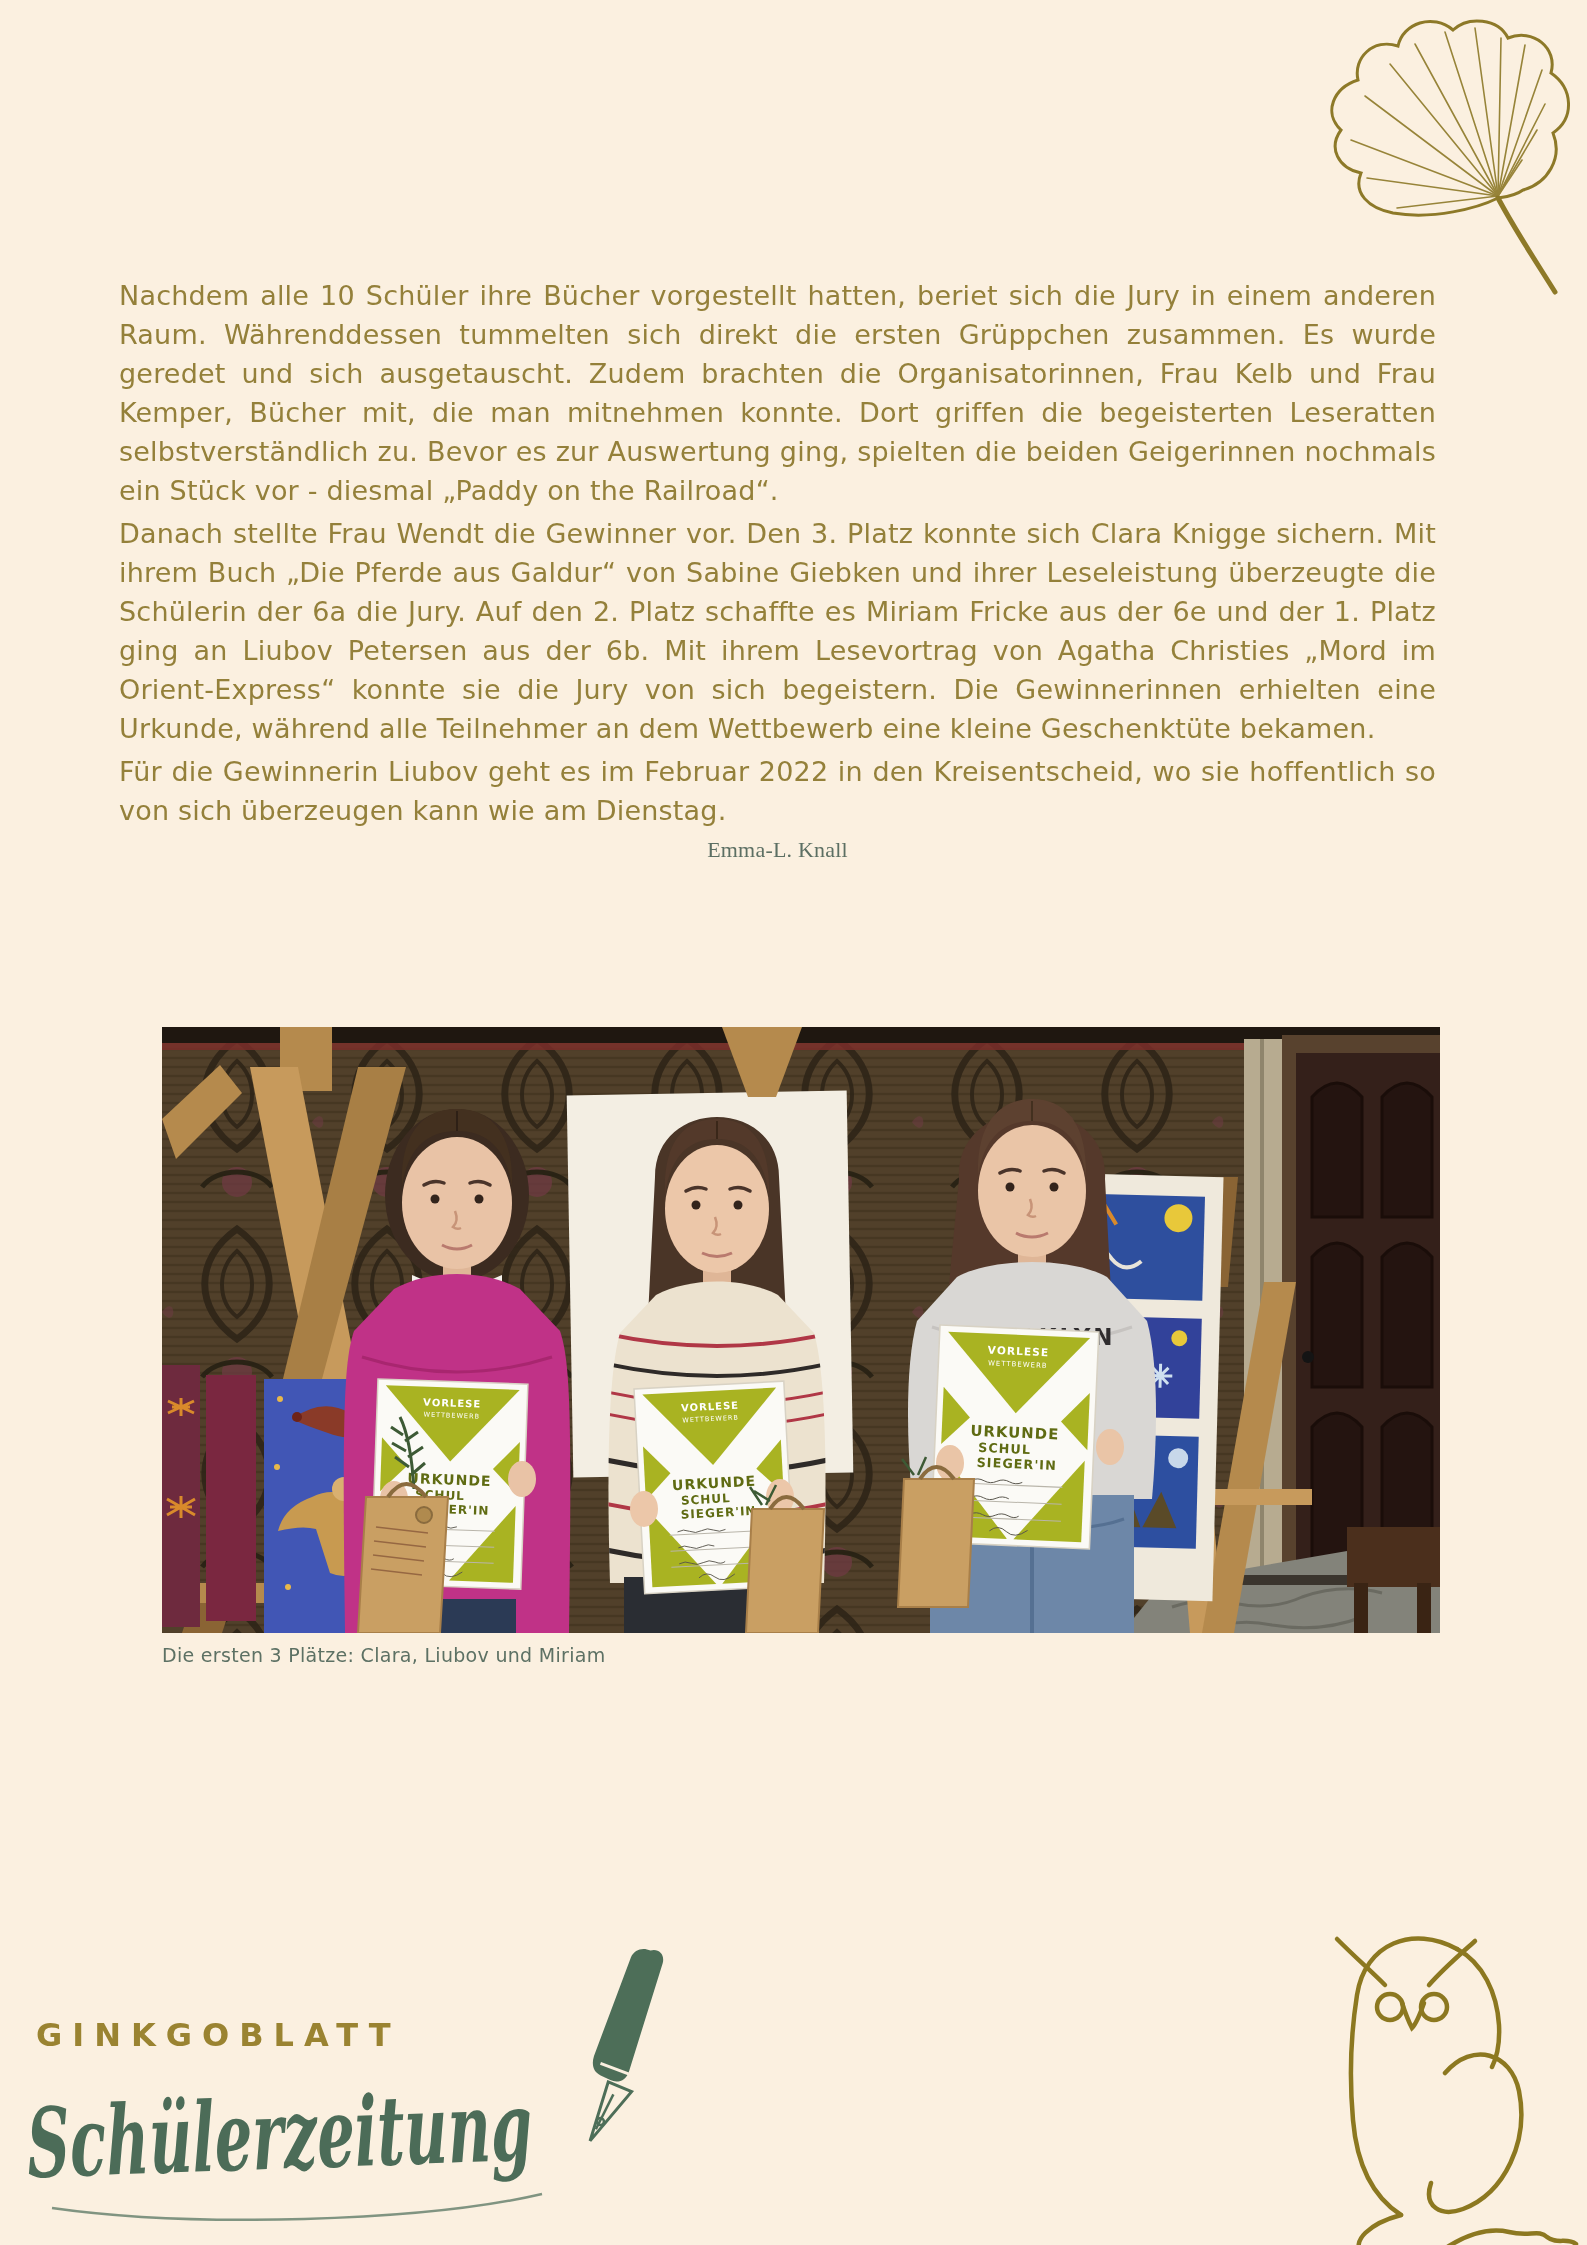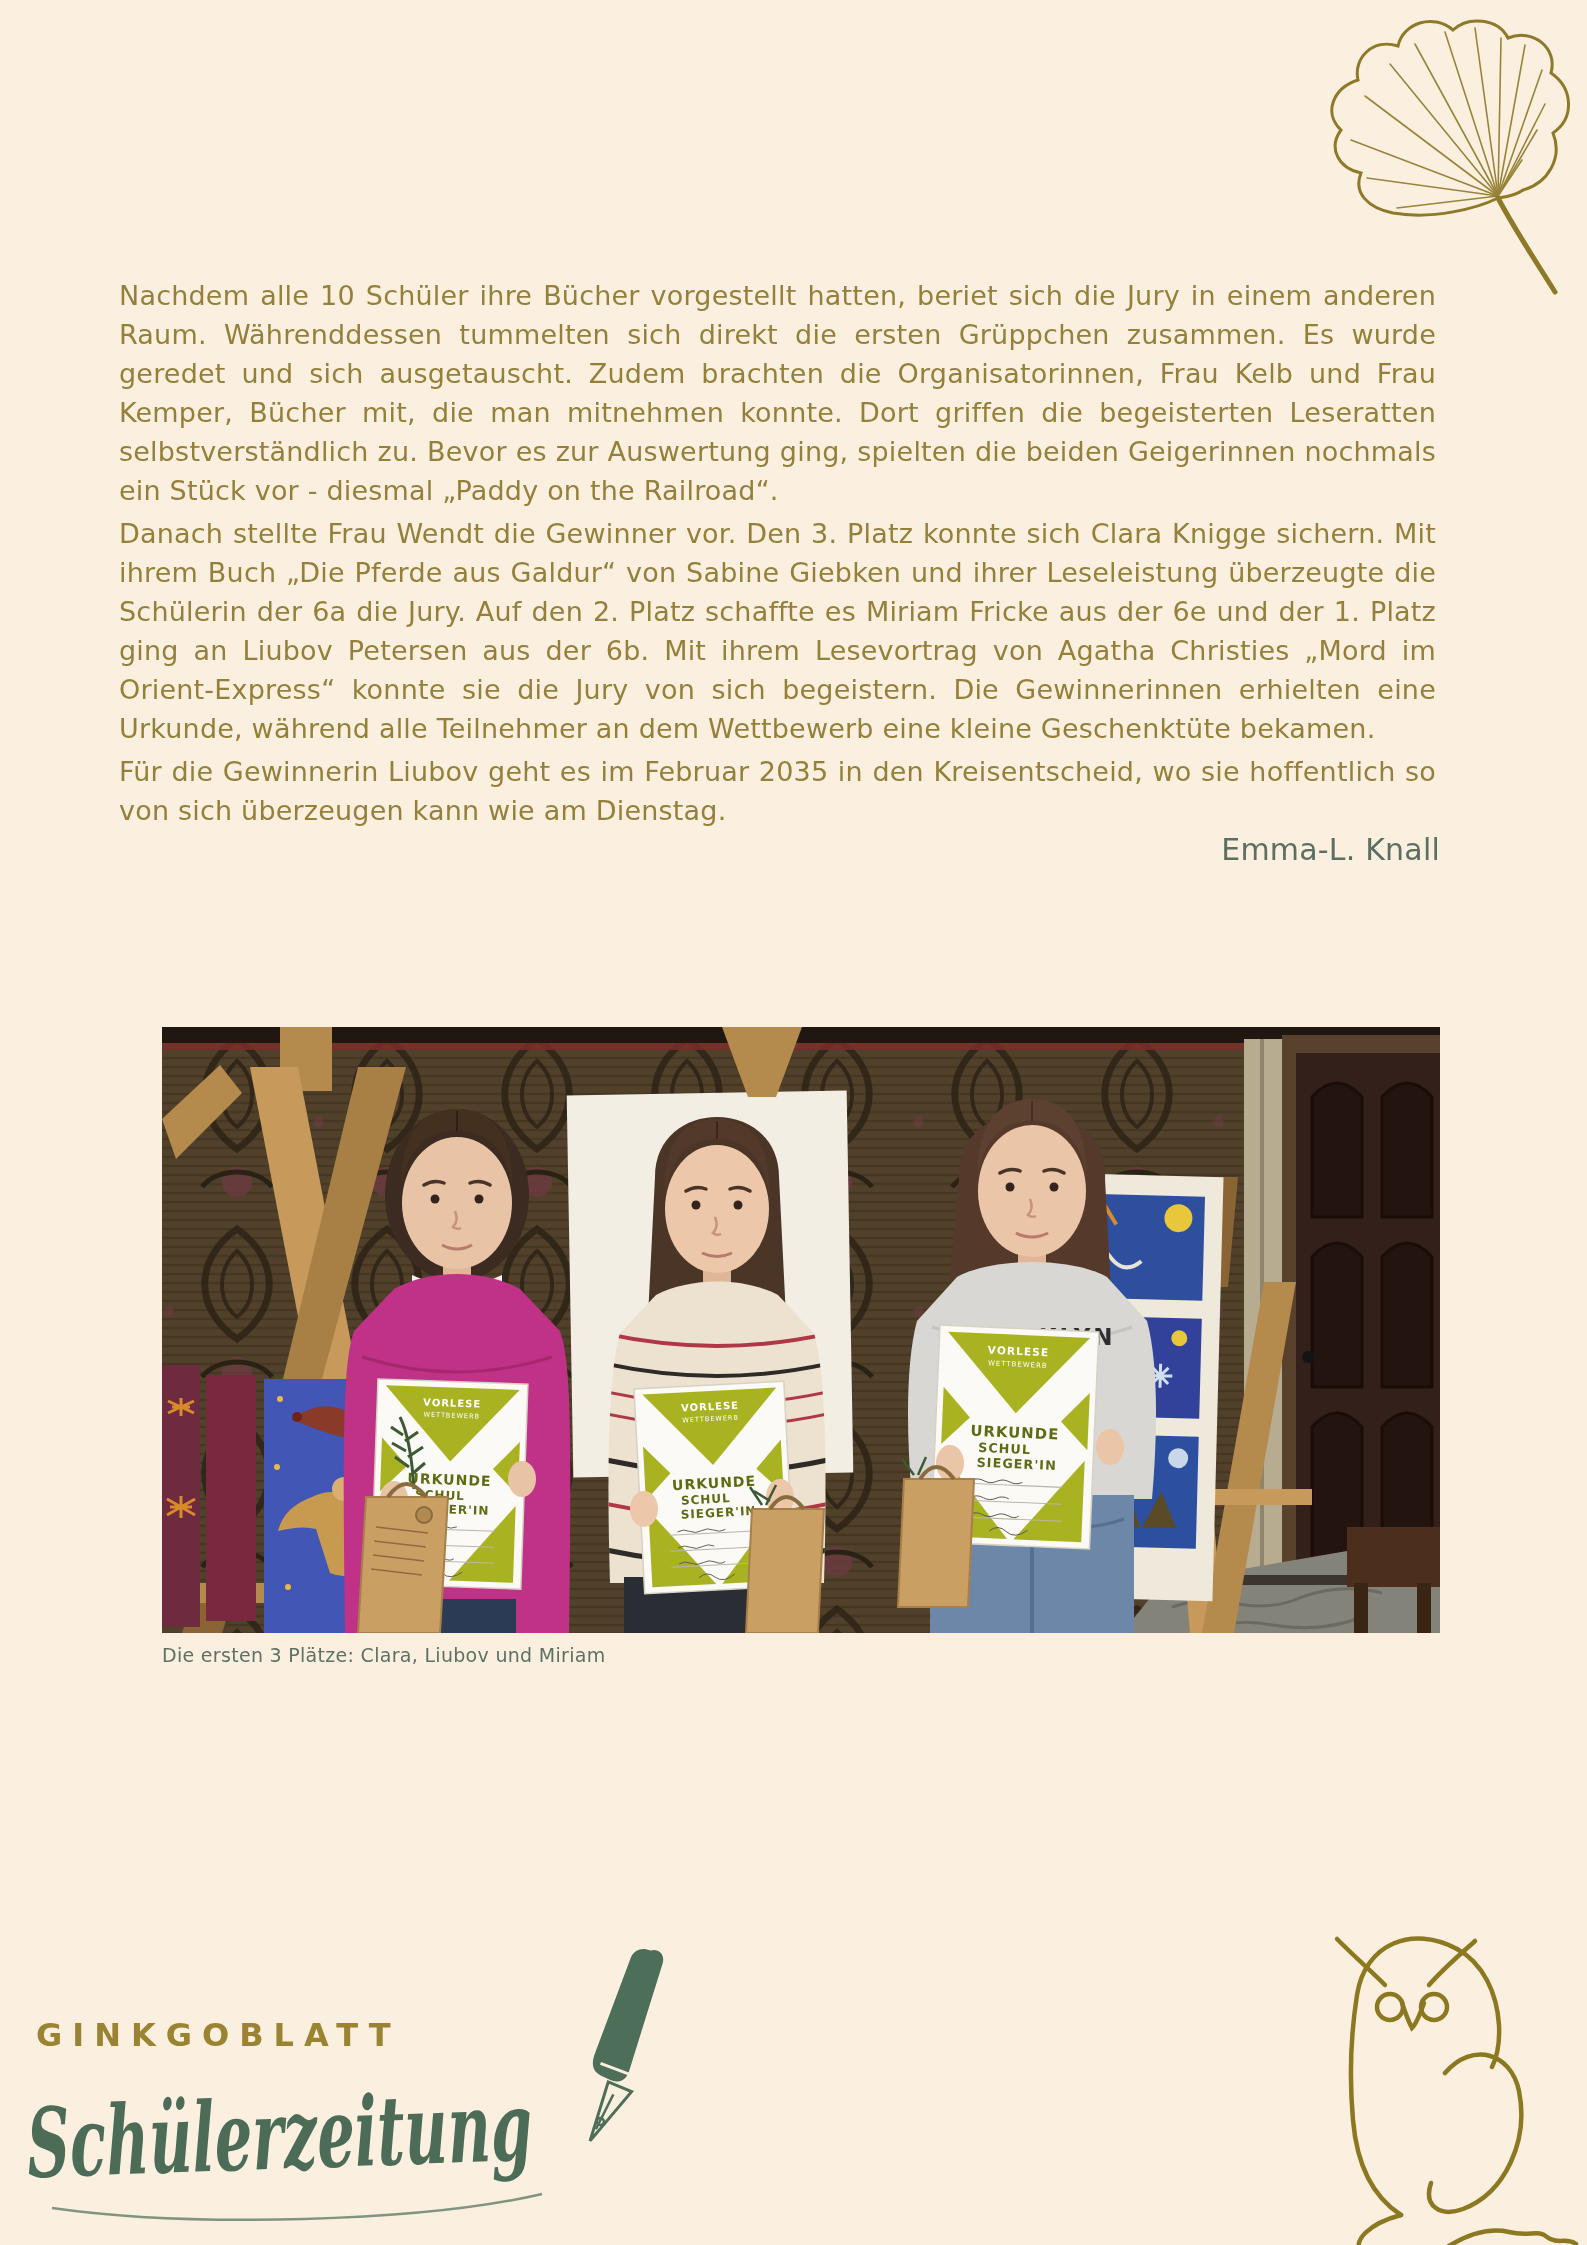--- a/index.html
+++ b/index.html
@@ -10,21 +10,21 @@
     position:relative;overflow:hidden;
   }
   .page{position:absolute;inset:0;}
   .title-wrap{position:absolute;left:100px;top:92px;width:1170px;height:175px;}
   .article{
     position:absolute;left:115px;top:272px;width:1325px;
     font-size:27px;line-height:39px;color:#94803a;
     text-align:justify;letter-spacing:.2px;
   }
   .article p{margin:4px;}
-  .byline{font-size:30px;line-height:30px;color:#5c6f63;margin-top:5px;text-align:right;}
+  .byline{font-size:22px;line-height:30px;color:#5c6f63;margin-top:5px;text-align:center;font-family:Liberation Serif, serif;}
   .photo{
     position:absolute;left:162px;top:1027px;width:1278px;height:606px;margin:0;
     overflow:hidden;background:#51402a;
   }
   .caption{
     position:absolute;left:162px;top:1644px;width:1000px;
     font-size:19px;color:#5d7164;letter-spacing:.3px;
   }
   .brand-small{
     position:absolute;left:36px;top:2016px;
@@ -61,21 +61,21 @@
         <path d="M205,188 L244,122"></path>
           <path d="M205,188 L229,152"></path>
       </g>
     </g>
   </svg>
 
 
   <div class="article">
     <p>Nachdem alle 10 Schüler ihre Bücher vorgestellt hatten, beriet sich die Jury in einem anderen Raum. Währenddessen tummelten sich direkt die ersten Grüppchen zusammen. Es wurde geredet und sich ausgetauscht. Zudem brachten die Organisatorinnen, Frau Kelb und Frau Kemper, Bücher mit, die man mitnehmen konnte. Dort griffen die begeisterten Leseratten selbstverständlich zu. Bevor es zur Auswertung ging, spielten die beiden Geigerinnen nochmals ein Stück vor - diesmal „Paddy on the Railroad“.</p>
     <p>Danach stellte Frau Wendt die Gewinner vor. Den 3. Platz konnte sich Clara Knigge sichern. Mit ihrem Buch „Die Pferde aus Galdur“ von Sabine Giebken und ihrer Leseleistung überzeugte die Schülerin der 6a die Jury. Auf den 2. Platz schaffte es Miriam Fricke aus der 6e und der 1. Platz ging an Liubov Petersen aus der 6b. Mit ihrem Lesevortrag von Agatha Christies „Mord im Orient-Express“ konnte sie die Jury von sich begeistern. Die Gewinnerinnen erhielten eine Urkunde, während alle Teilnehmer an dem Wettbewerb eine kleine Geschenktüte bekamen.</p>
-    <p>Für die Gewinnerin Liubov geht es im Februar 2035 in den Kreisentscheid, wo sie hoffentlich so von sich überzeugen kann wie am Dienstag.</p>
+    <p>Für die Gewinnerin Liubov geht es im Februar 2022 in den Kreisentscheid, wo sie hoffentlich so von sich überzeugen kann wie am Dienstag.</p>
     <div class="byline">Emma-L. Knall</div>
   </div>
 
   <figure class="photo">
     <svg viewBox="0 0 1278 606" width="1278" height="606">
       <defs>
         <pattern id="weave" width="6" height="9" patternUnits="userSpaceOnUse">
           <rect width="6" height="9" fill="#51402a"></rect>
           <line x1="0" y1="4" x2="6" y2="4" stroke="#463722" stroke-width="2.4"></line>
         </pattern>

